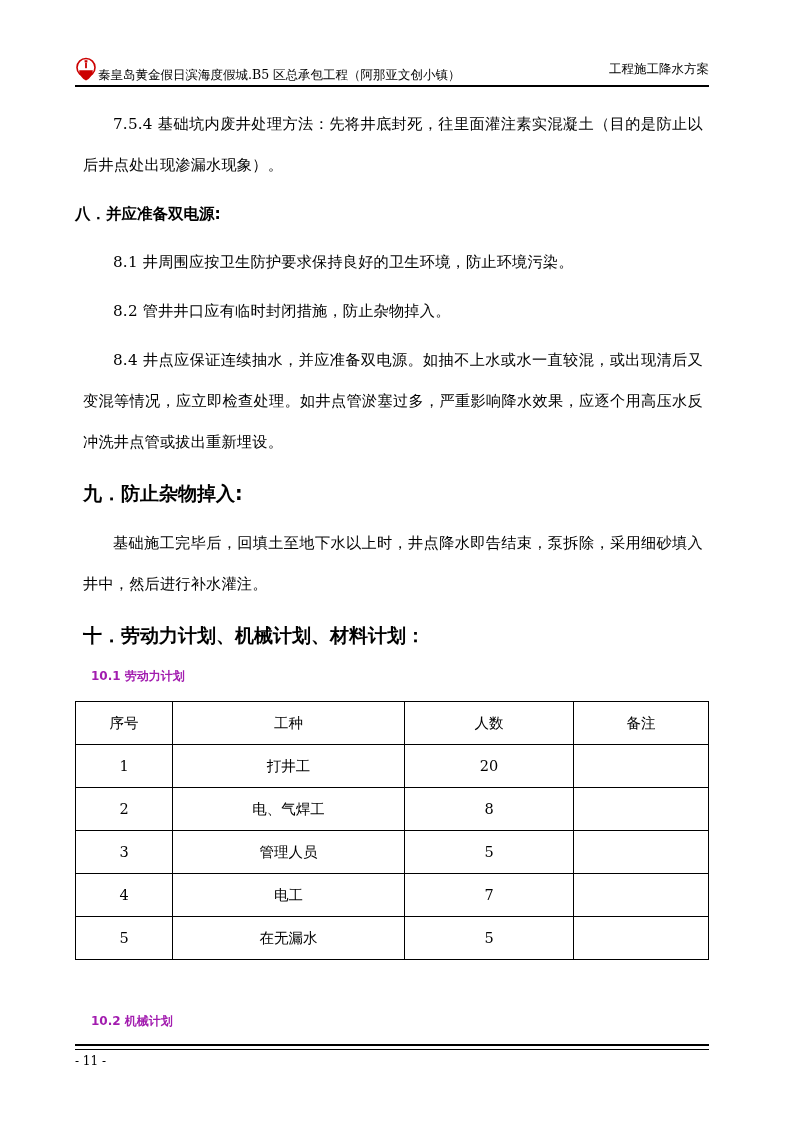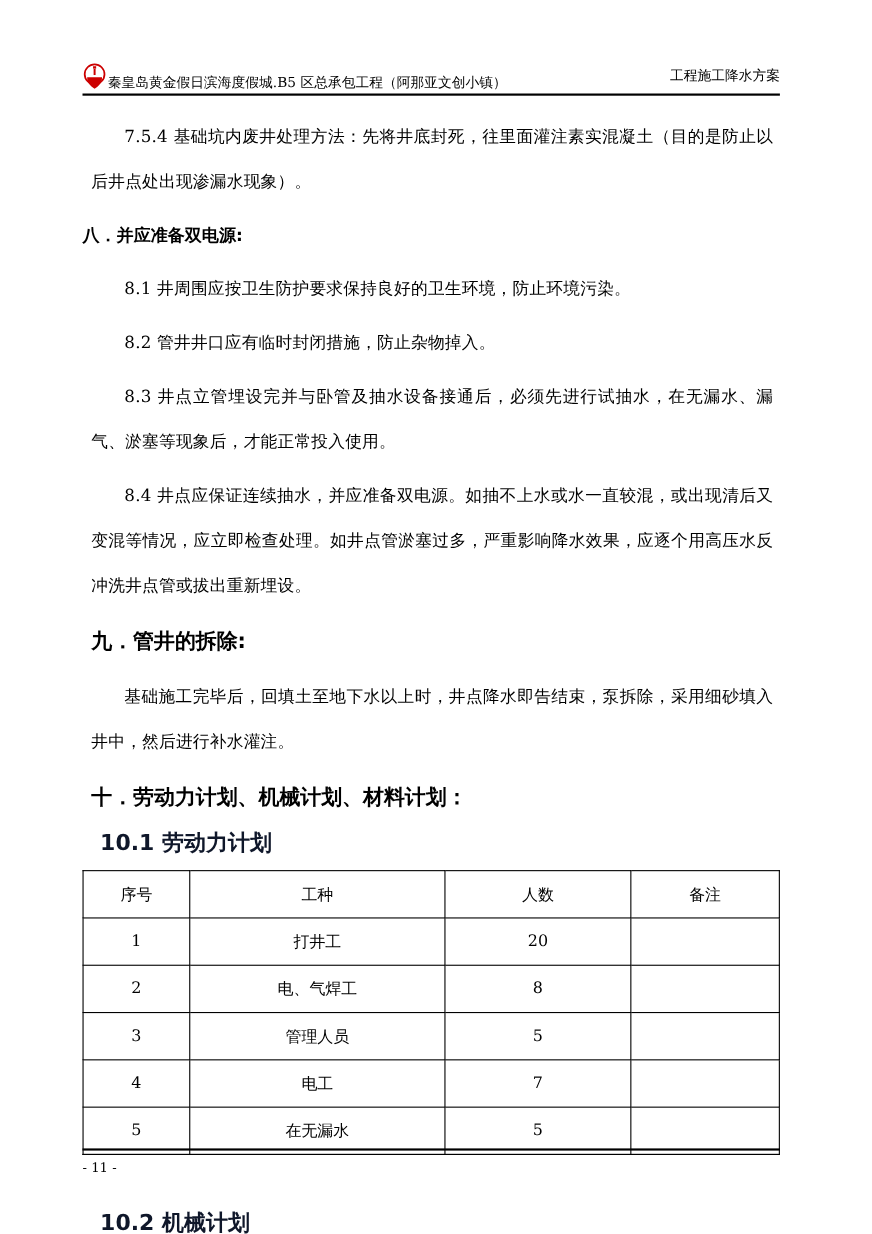--- a/index.html
+++ b/index.html
@@ -100,23 +100,23 @@
     font-weight: bold;
     font-size: 19px;
     line-height: 44px;
     color: #000;
     text-indent: 8px;
   }
   h3.heading-lvl2 {
     margin: 0;
     font-family: "DejaVu Sans", "Liberation Sans", sans-serif;
     font-weight: bold;
-    font-size: 20px;
+    font-size: 12px;
     line-height: 38px;
-    color: #0f172a;
+    color: #a21caf;
     text-indent: 16px;
   }
   .spacer-sm { height: 6px; }
 
   
   table.plan-table {
     border-collapse: collapse;
     width: 633px;
     margin: 6px 0 0 0;
     table-layout: fixed;
@@ -186,24 +186,23 @@
   <div class="header-rule"></div>
 
   <div class="content">
 
     <p class="body-para indent2">7.5.4 基础坑内废井处理方法：先将井底封死，往里面灌注素实混凝土（目的是防止以后井点处出现渗漏水现象）。</p>
 
     <h2 class="heading-lvl1">八．并应准备双电源:</h2>
 
     <p class="body-para indent2">8.1 井周围应按卫生防护要求保持良好的卫生环境，防止环境污染。</p>
     <p class="body-para indent2">8.2 管井井口应有临时封闭措施，防止杂物掉入。</p>
-    <p class="body-para indent2">8.3 井点立管埋设完并与卧管及抽水设备接通后，必须先进行试抽水，在无漏水、漏气、淤塞等现象后，才能正常投入使用。</p>
     <p class="body-para indent2">8.4 井点应保证连续抽水，并应准备双电源。如抽不上水或水一直较混，或出现清后又变混等情况，应立即检查处理。如井点管淤塞过多，严重影响降水效果，应逐个用高压水反冲洗井点管或拔出重新埋设。</p>
 
-    <h2 class="heading-big">九．管井的拆除:</h2>
+    <h2 class="heading-big">九．防止杂物掉入:</h2>
 
     <p class="body-para indent2">基础施工完毕后，回填土至地下水以上时，井点降水即告结束，泵拆除，采用细砂填入井中，然后进行补水灌注。</p>
 
     <h2 class="heading-big">十．劳动力计划、机械计划、材料计划：</h2>
 
     <h3 class="heading-lvl2">10.1  劳动力计划</h3>
 
     <table class="plan-table">
       <colgroup>
         <col class="col-seq">

